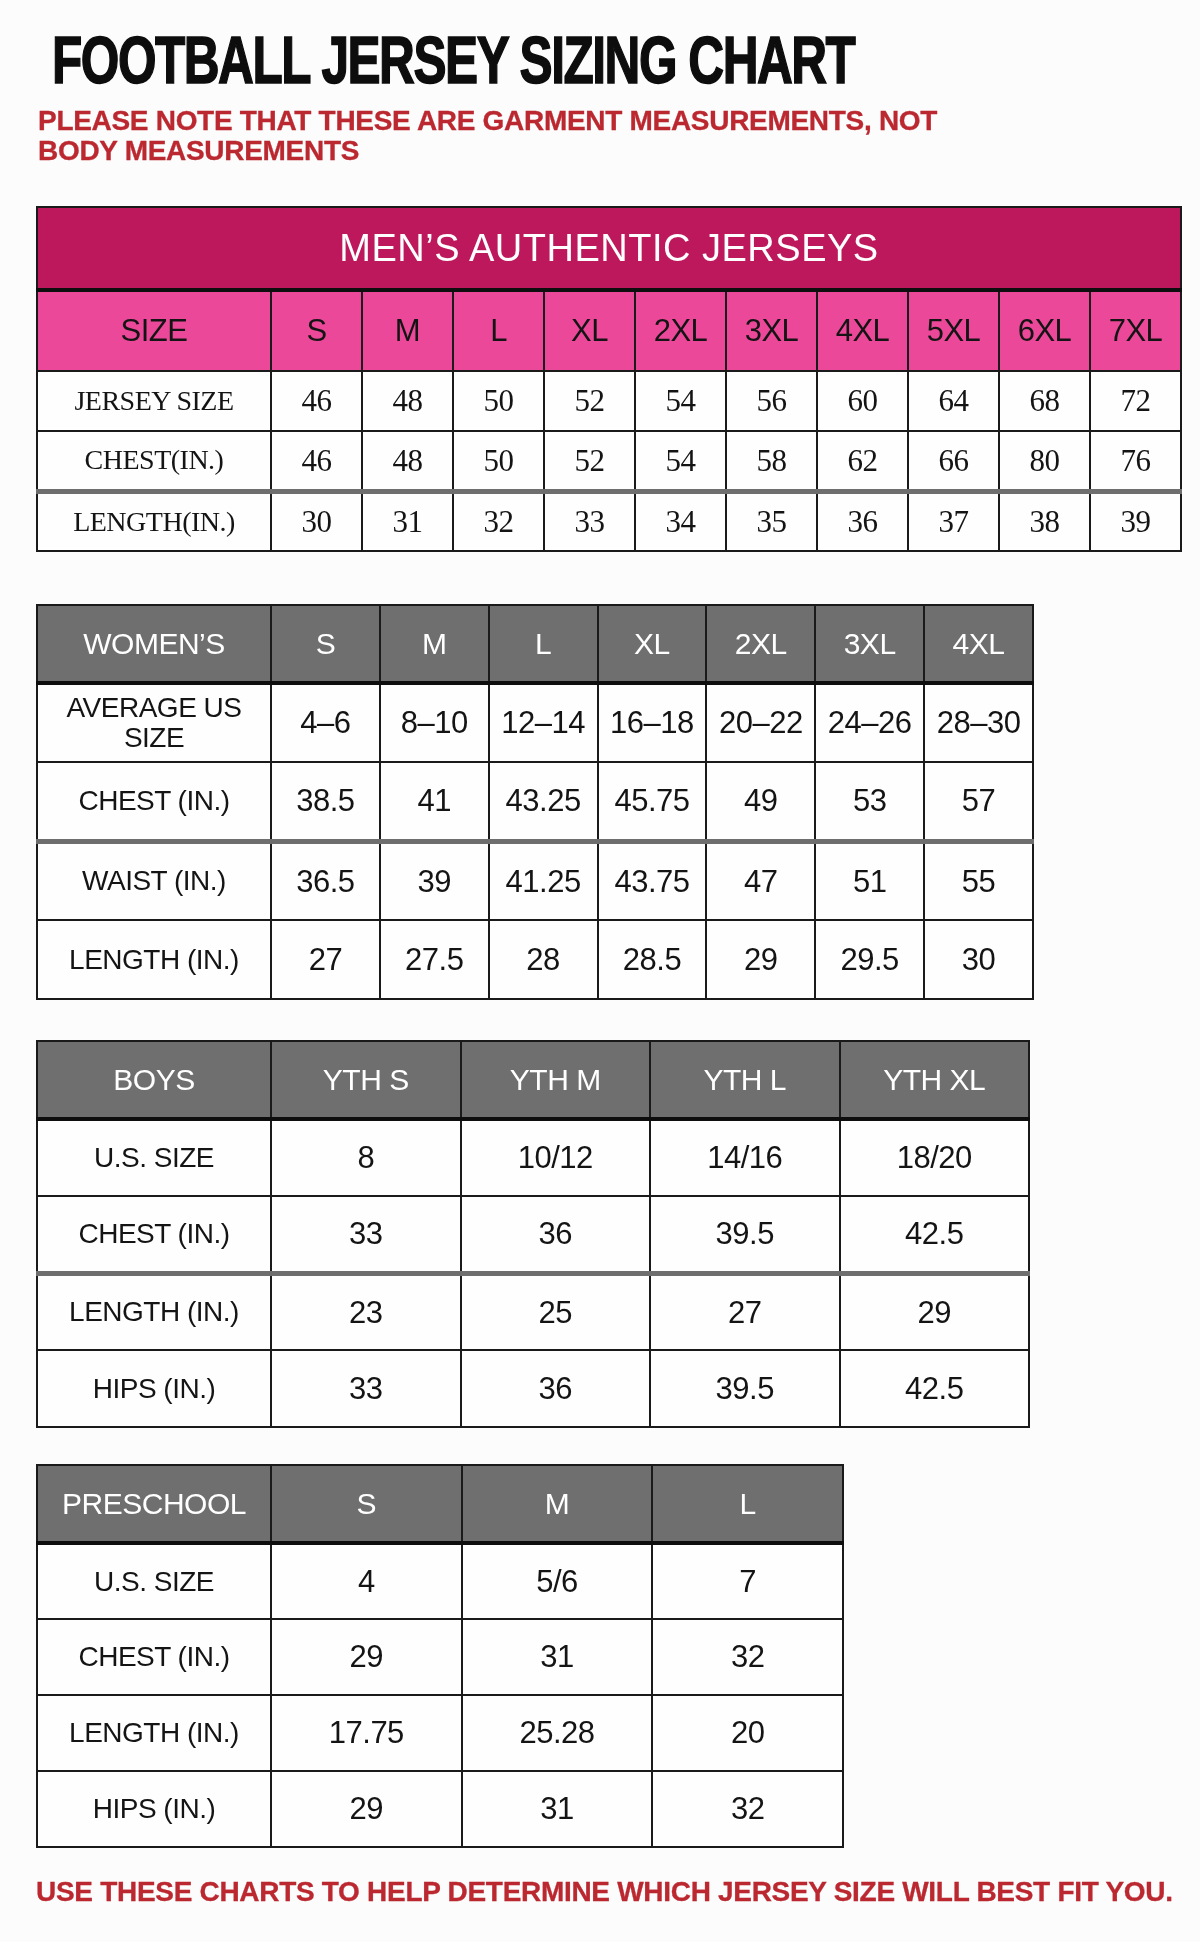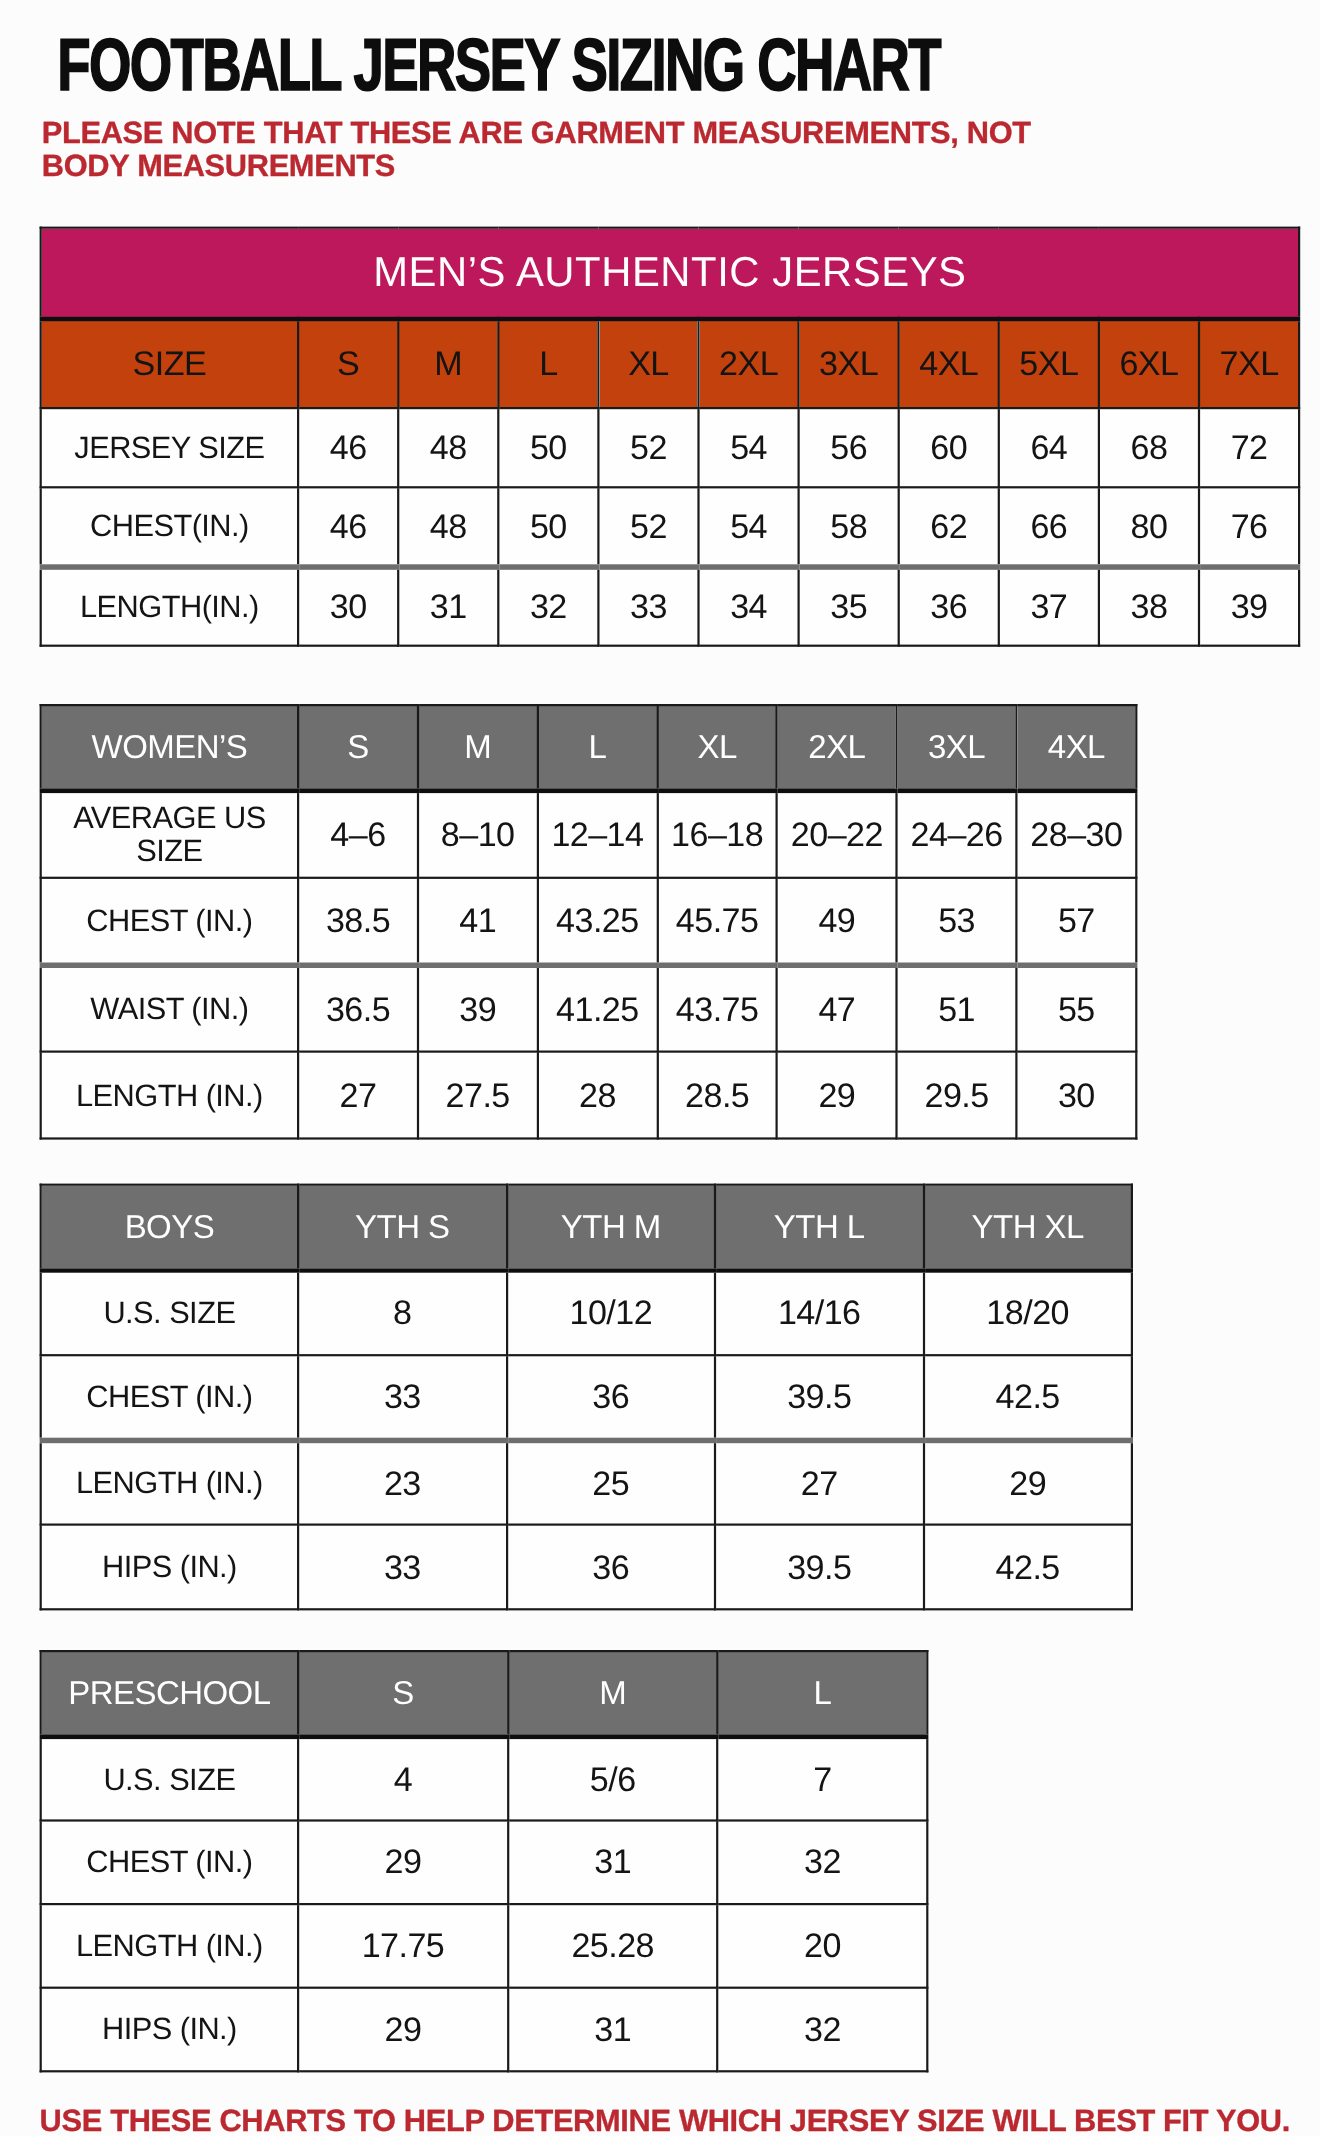--- a/index.html
+++ b/index.html
@@ -71,22 +71,22 @@
     background: #be185d;
     color: #ffffff;
     font-size: 38px;
     letter-spacing: 0.5px;
     height: 80px;
     border-bottom: 4px solid #0e0e0e;
   }
 
   
   #mens-table { width: 1146px; margin-top: 40px; }
-  #mens-table thead tr.cols-row th { height: 78px; font-size: 31px; background: #c2410c; color: #141414; }
-  #mens-table tbody tr { height: 72px; }
+  #mens-table thead tr.cols-row th { height: 78px; font-size: 31px; background: #ec4899; color: #141414; }
+  #mens-table tbody tr { height: 60px; font-family: Liberation Serif, serif; }
   #mens-table tbody tr:nth-child(3) th,
   #mens-table tbody tr:nth-child(3) td { border-top: 5px solid #6e6e6e; }
 
   
   #womens-table { width: 998px; margin-top: 52px; }
   #womens-table thead tr { height: 78px; border-radius: 10px; }
   #womens-table tbody tr { height: 79px; }
   #womens-table tbody tr:nth-child(3) th,
   #womens-table tbody tr:nth-child(3) td { border-top: 5px solid #6e6e6e; }
 

